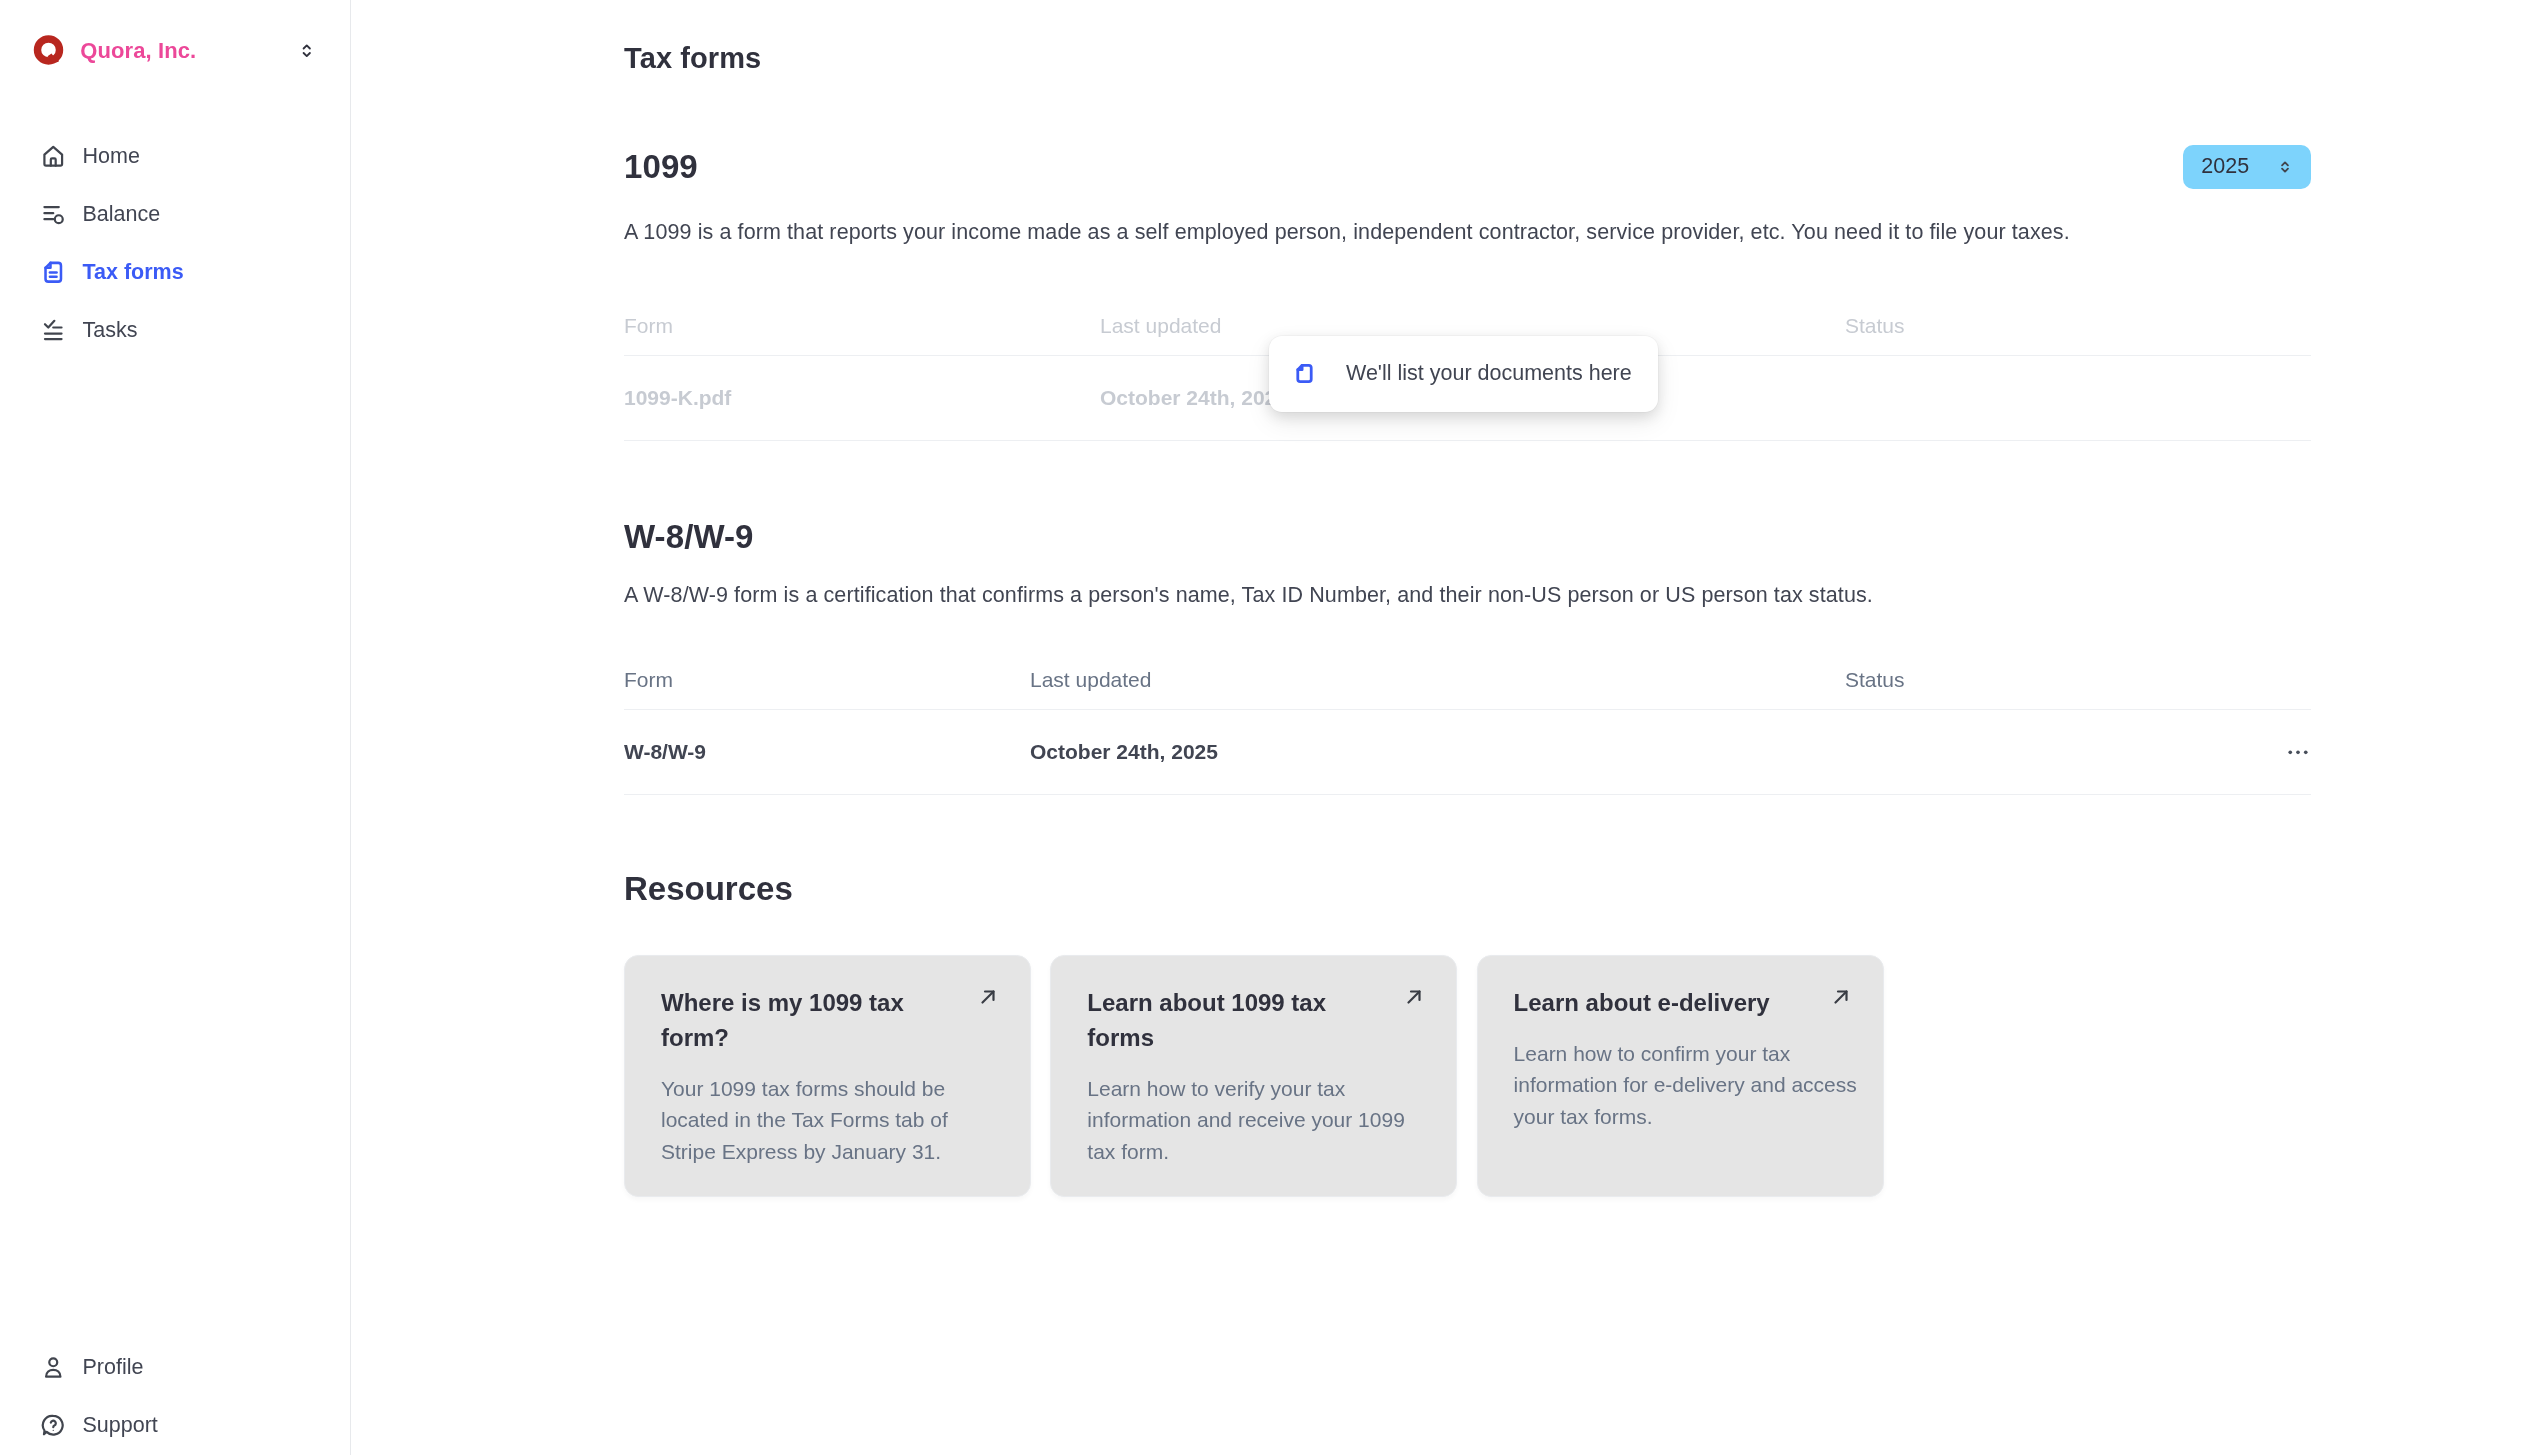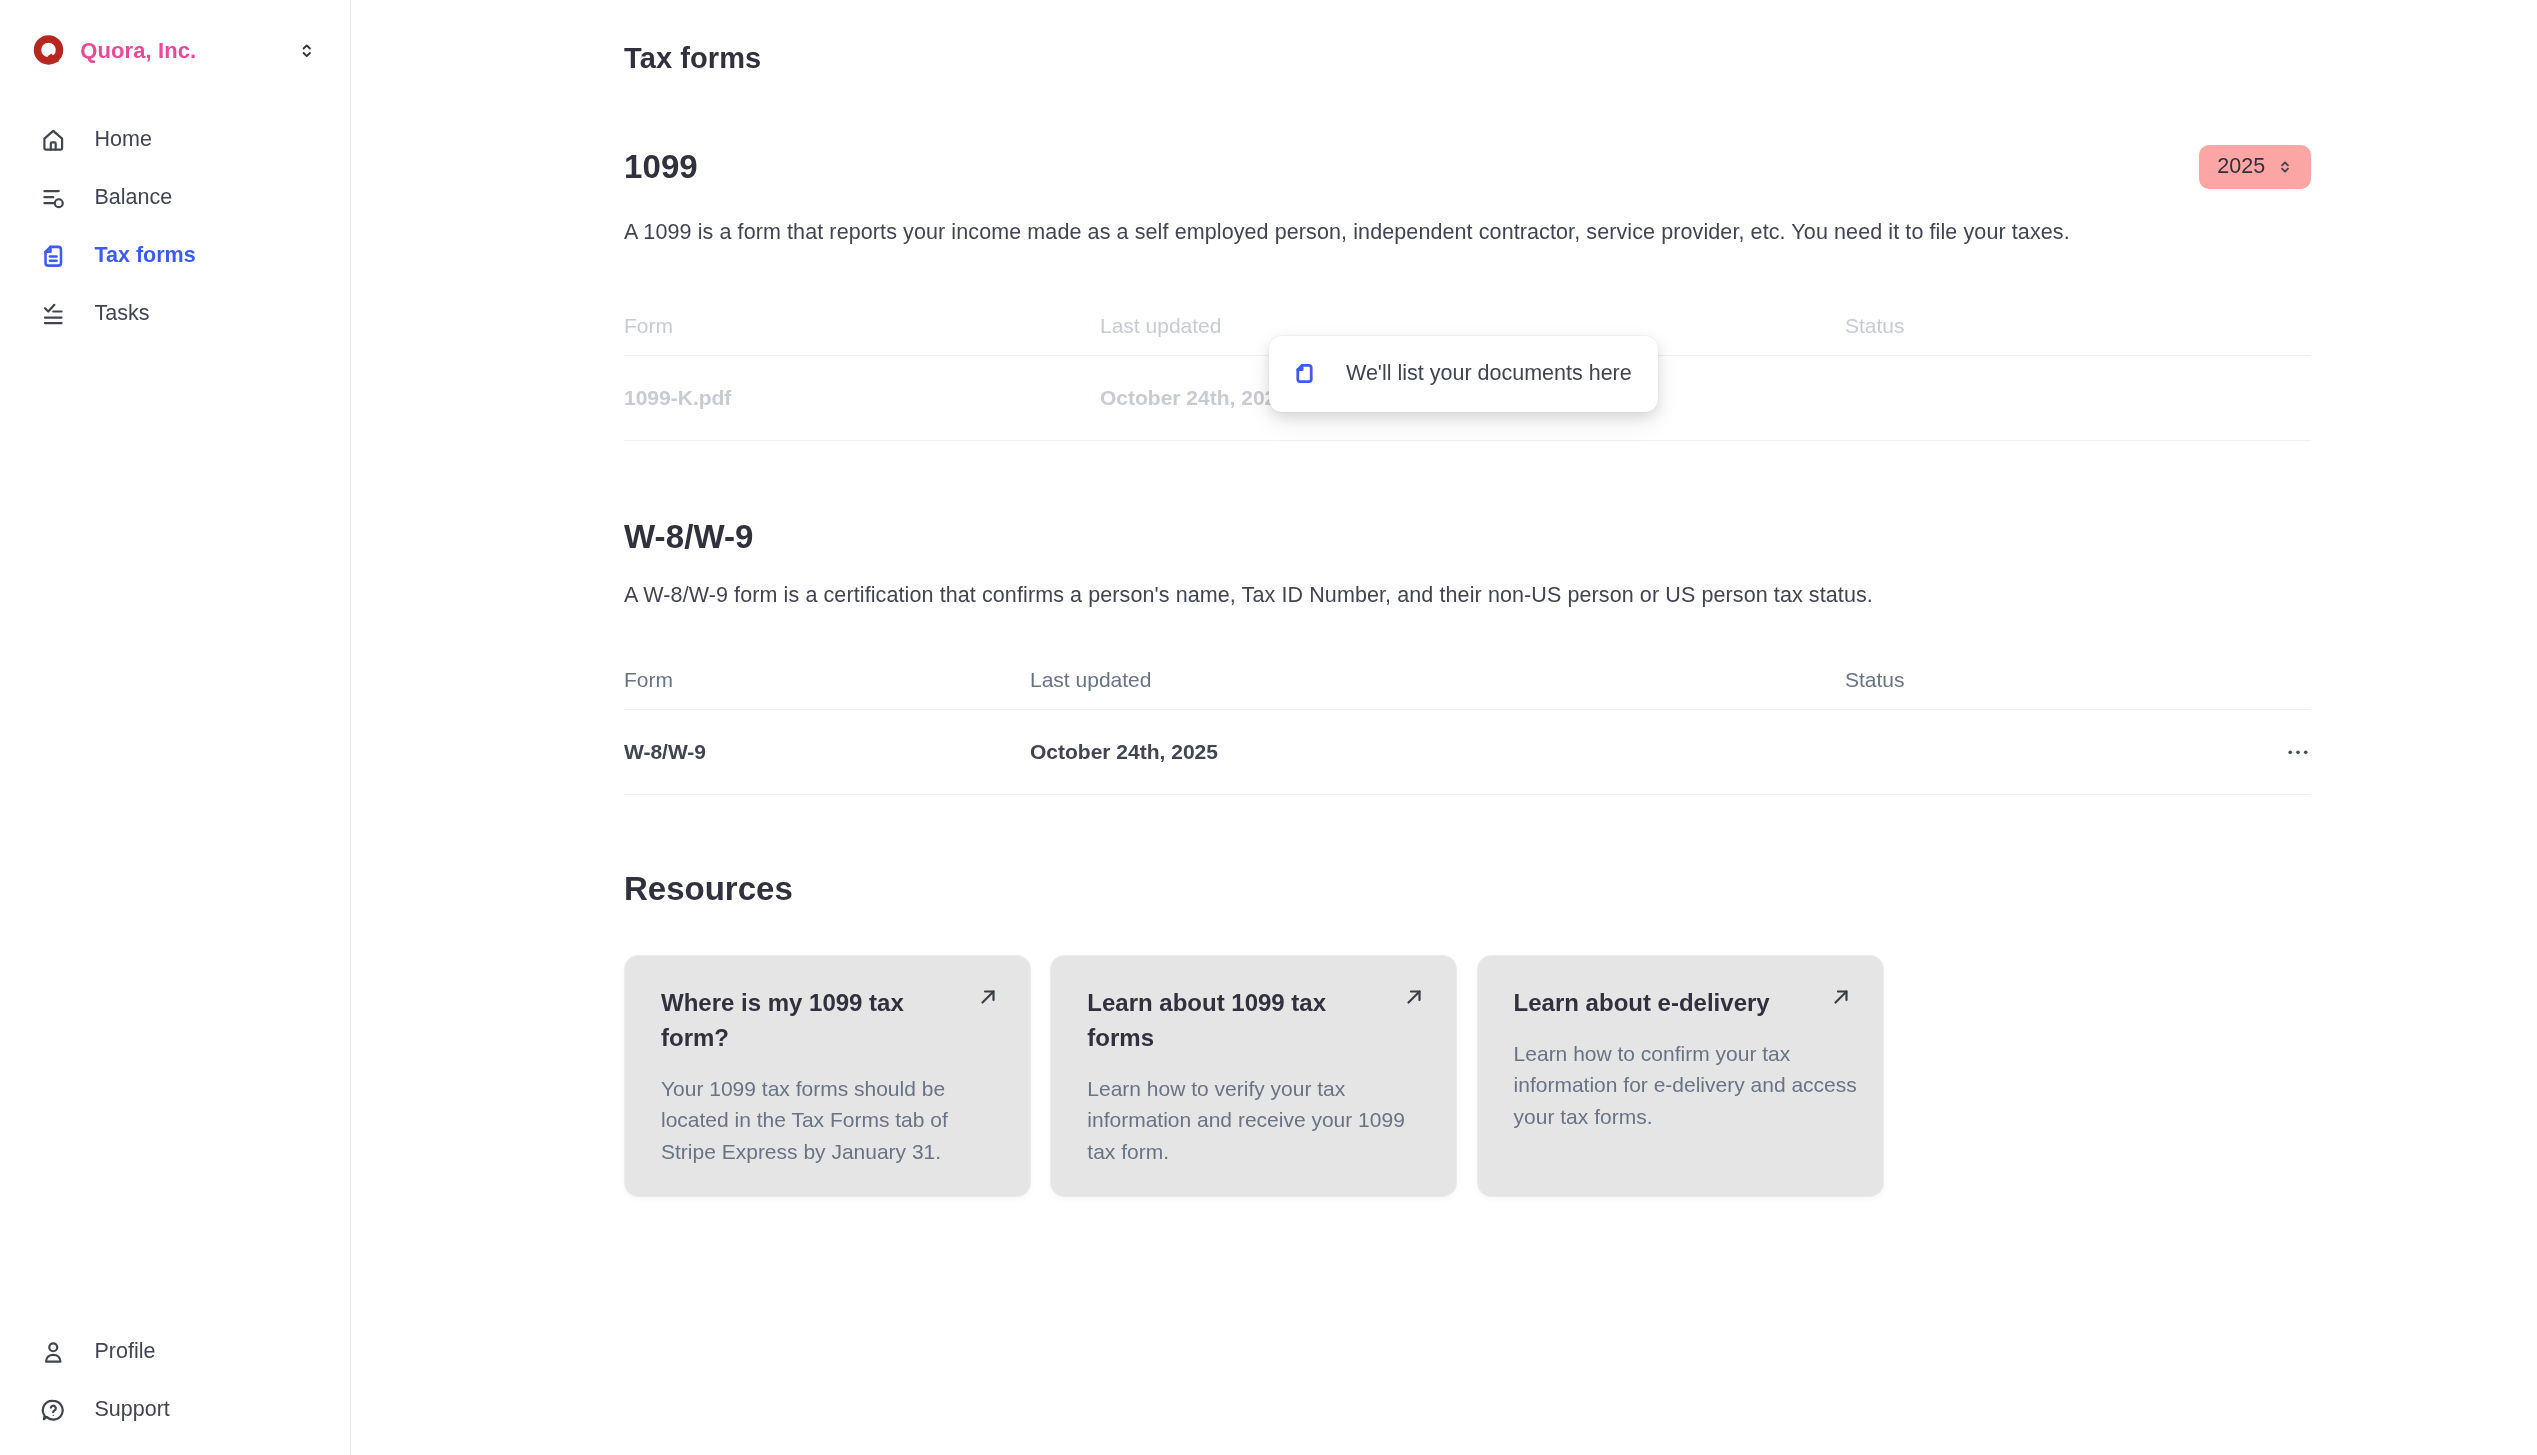--- a/index.html
+++ b/index.html
@@ -8,34 +8,34 @@
   .app { display:flex; width:100%; height:100%; }
 
   
   .sidebar { width:351px; flex:0 0 351px; height:100%; border-right:1.4px solid #e7e9ec;
     display:flex; flex-direction:column; padding:34px 0 0 0; background:#fff; }
   .brand { display:flex; align-items:center; gap:15.8px; padding:0 33px 0 31.5px; cursor:pointer; }
   .brand-name { font-size:22px; font-weight:700; color:#ec4899; letter-spacing:0.1px; }
   .brand .updown { margin-left:auto; }
   .nav { margin-top:60px; display:flex; flex-direction:column; }
   .nav-footer { margin-top:auto; padding-bottom:1.4px; }
-  .nav-item { height:58px; display:flex; align-items:flex-start; gap:28px; padding:0 31.5px 0 40px;
+  .nav-item { height:58px; display:flex; align-items:center; gap:16px; padding:0 31.5px 0 40px;
     font-size:21.5px; font-weight:500; color:#414552; cursor:pointer; }
   .nav-item svg { flex:0 0 auto; }
   .nav-item.active { color:#3b5bf6; font-weight:600; }
   .icon { stroke:#41454e; }
   .nav-item.active .icon { stroke:#3b5bf6; }
 
   
   .main { flex:1; padding:42px 227px 0 273px; }
   .page-title { font-size:29px; font-weight:700; color:#30313d; letter-spacing:0.1px; }
 
   .section-head-row { margin-top:70px; display:flex; align-items:center; justify-content:space-between; }
   .section-heading { font-size:33px; font-weight:700; color:#30313d; letter-spacing:0.1px; }
-  .year-select { display:flex; align-items:center; gap:10px; background:#fca5a5; border:none;
+  .year-select { display:flex; align-items:center; gap:26px; background:#7dd3fc; border:none;
     border-radius:10px; padding:9.3px 15.8px 9.3px 18.6px; font-size:21.5px; font-weight:500; color:#30313d;
     cursor:pointer; font-family:inherit; }
   .section-desc { margin-top:31.5px; font-size:21.5px; color:#414552; letter-spacing:0.1px; }
 
   
   .tbl { margin-top:69px; position:relative; }
   .tbl-w8 { margin-top:60px; }
   .tbl-header, .tbl-row { display:grid; align-items:center; }
   .cols-1099 { grid-template-columns:476px 745px 1fr 43px; }
   .cols-w8   { grid-template-columns:406px 815px 1fr 43px; }

